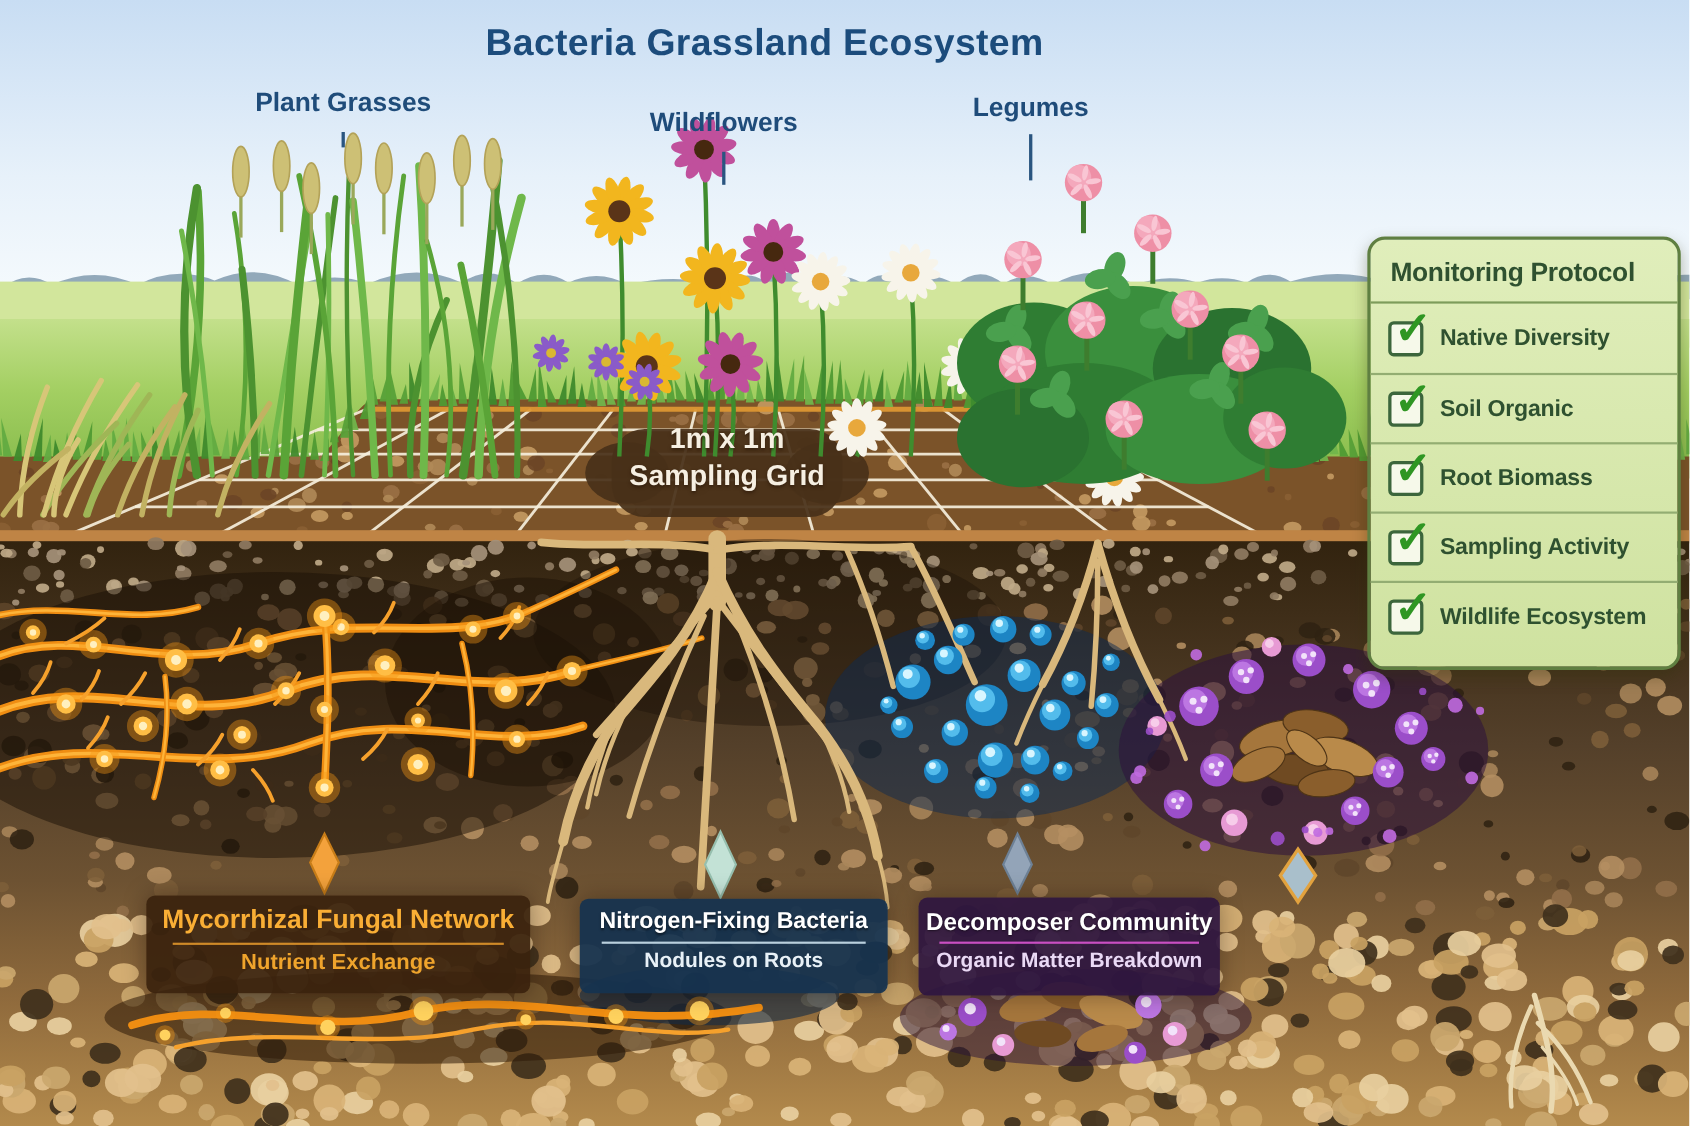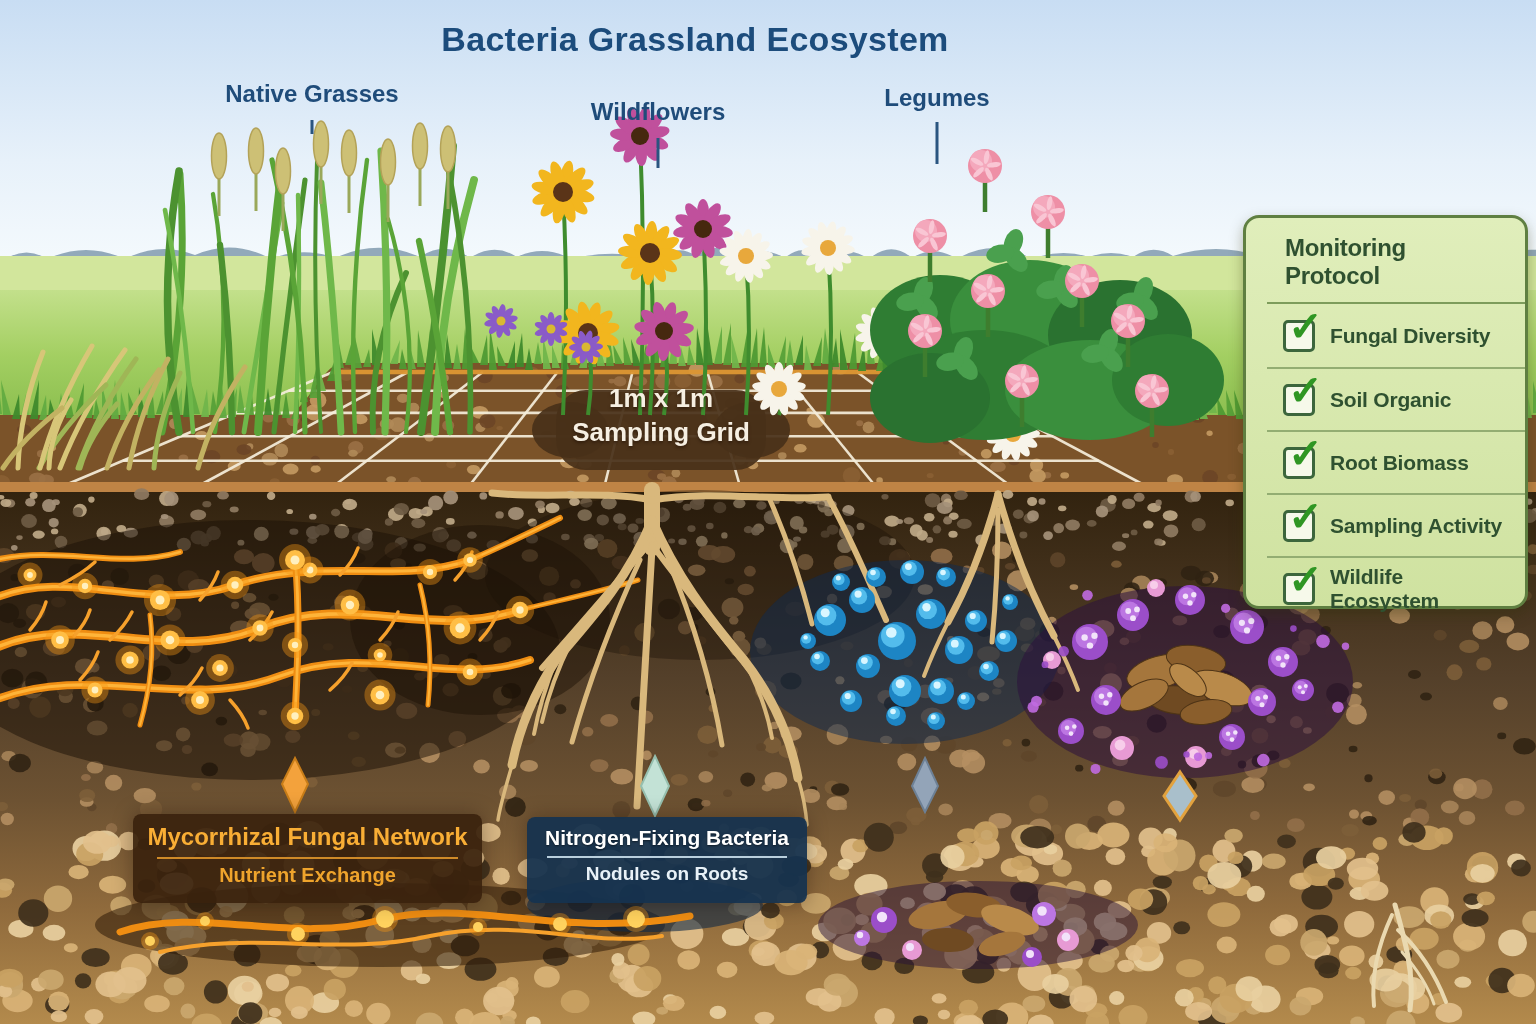--- a/index.html
+++ b/index.html
@@ -38,21 +38,21 @@
   #banner-nitro .b-div{background:#b9cfdd;}
   #banner-nitro .b-sub{font-size:19px;color:#e8f1f7;}
   #banner-decomp{left:835px;top:816px;width:274px;height:89px;background:rgba(46,21,64,.93);}
   #banner-decomp .b-title{font-size:22px;color:#ffffff;text-shadow:0 1px 2px rgba(0,0,0,.5);}
   #banner-decomp .b-div{background:#c94fc2;}
   #banner-decomp .b-sub{font-size:19px;color:#ead9f5;}
 
   
   .panel{position:absolute;left:1243px;top:215px;width:285px;height:394px;box-sizing:border-box;
          background:linear-gradient(#e0eebb,#cfe2a0);border:3px solid #5f7f41;border-radius:16px;
-         box-shadow:0 6px 14px rgba(50,50,10,.35);padding-left:21px;}
+         box-shadow:0 6px 14px rgba(50,50,10,.35);}
   .panel-title{margin:0;padding:16px 18px 12px;font-size:24px;font-weight:800;color:#2f5130;
          letter-spacing:-.3px;border-bottom:2px solid #7d9c5b;}
   .row{height:63px;display:flex;align-items:center;gap:15px;padding:0 16px;box-sizing:border-box;}
   .row + .row{border-top:2px solid #93ad72;}
   .cb{position:relative;flex:none;width:32px;height:32px;background:#f6f9ea;
       border:3px solid #3c663c;border-radius:5px;box-sizing:border-box;}
   .ck{position:absolute;left:2px;top:-17px;font-size:42px;font-weight:900;color:#2f9623;
       line-height:1;font-style:normal;}
   .lab{font-size:21px;font-weight:700;color:#2f5130;letter-spacing:-.2px;}
 </style>
@@ -2211,21 +2211,21 @@
       </g>
   <polygon points="295,758 308,784 295,812 282,784" fill="#f3a23c" stroke="#c87d18" stroke-width="2"></polygon>
   <polygon points="655,756 669,786 655,816 641,786" fill="#c3e2d6" stroke="#96bfae" stroke-width="2"></polygon>
   <polygon points="925,758 938,786 925,812 912,786" fill="#93a4b8" stroke="#6d8095" stroke-width="2"></polygon>
   <polygon points="1180,772 1196,796 1180,820 1164,796" fill="#a9bfcb" stroke="#e2a23e" stroke-width="3"></polygon>
 </svg>
 
 <div class="title">Bacteria Grassland Ecosystem</div>
 
 <div class="plant-label pl-native">
-  <span>Native Grasses</span>
+  <span>Plant Grasses</span>
   <div class="tick tick-n"></div>
 </div>
 <div class="plant-label pl-wild">
   <span>Wildflowers</span>
   <div class="tick tick-w"></div>
 </div>
 <div class="plant-label pl-leg">
   <span>Legumes</span>
   <div class="tick tick-l"></div>
 </div>
@@ -2238,28 +2238,33 @@
 <div class="banner" id="banner-nitro">
   <div class="b-title">Nitrogen-Fixing Bacteria</div>
   <div class="b-div"></div>
   <div class="b-sub">Nodules on Roots</div>
 </div>
 <div class="banner" id="banner-myco">
   <div class="b-title">Mycorrhizal Fungal Network</div>
   <div class="b-div"></div>
   <div class="b-sub">Nutrient Exchange</div>
 </div>
+<div class="banner" id="banner-decomp">
+  <div class="b-title">Decomposer Community</div>
+  <div class="b-div"></div>
+  <div class="b-sub">Organic Matter Breakdown</div>
+</div>
 
 <aside class="panel">
   <h2 class="panel-title">Monitoring Protocol</h2>
   <div class="row">
     <span class="cb">
           <i class="ck">✓</i>
         </span>
-    <span class="lab">Fungal Diversity</span>
+    <span class="lab">Native Diversity</span>
   </div>
   <div class="row">
     <span class="cb">
           <i class="ck">✓</i>
         </span>
     <span class="lab">Soil Organic</span>
   </div>
   <div class="row">
     <span class="cb">
           <i class="ck">✓</i>

